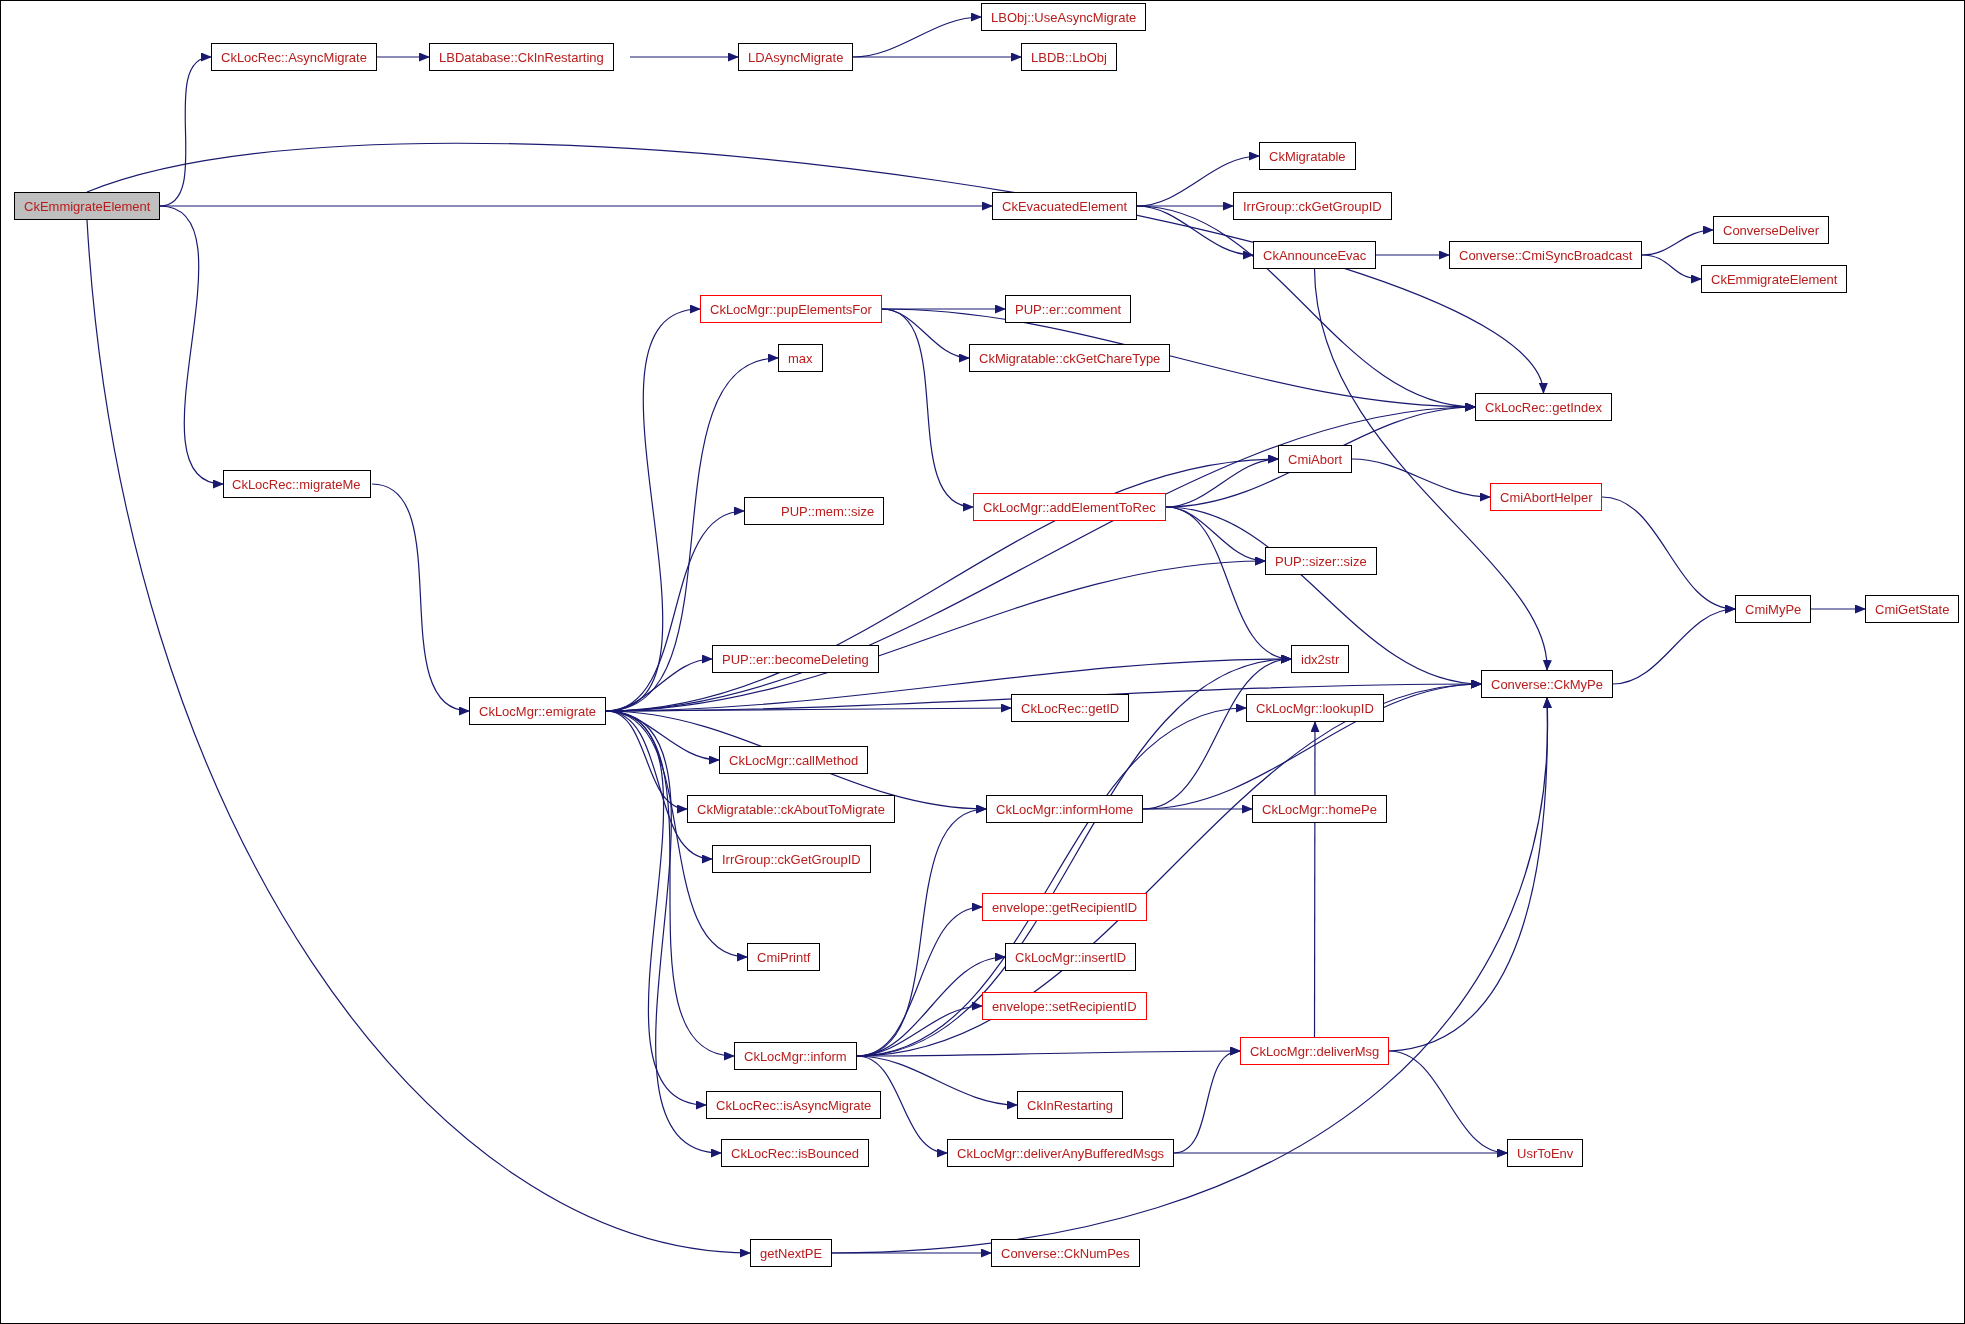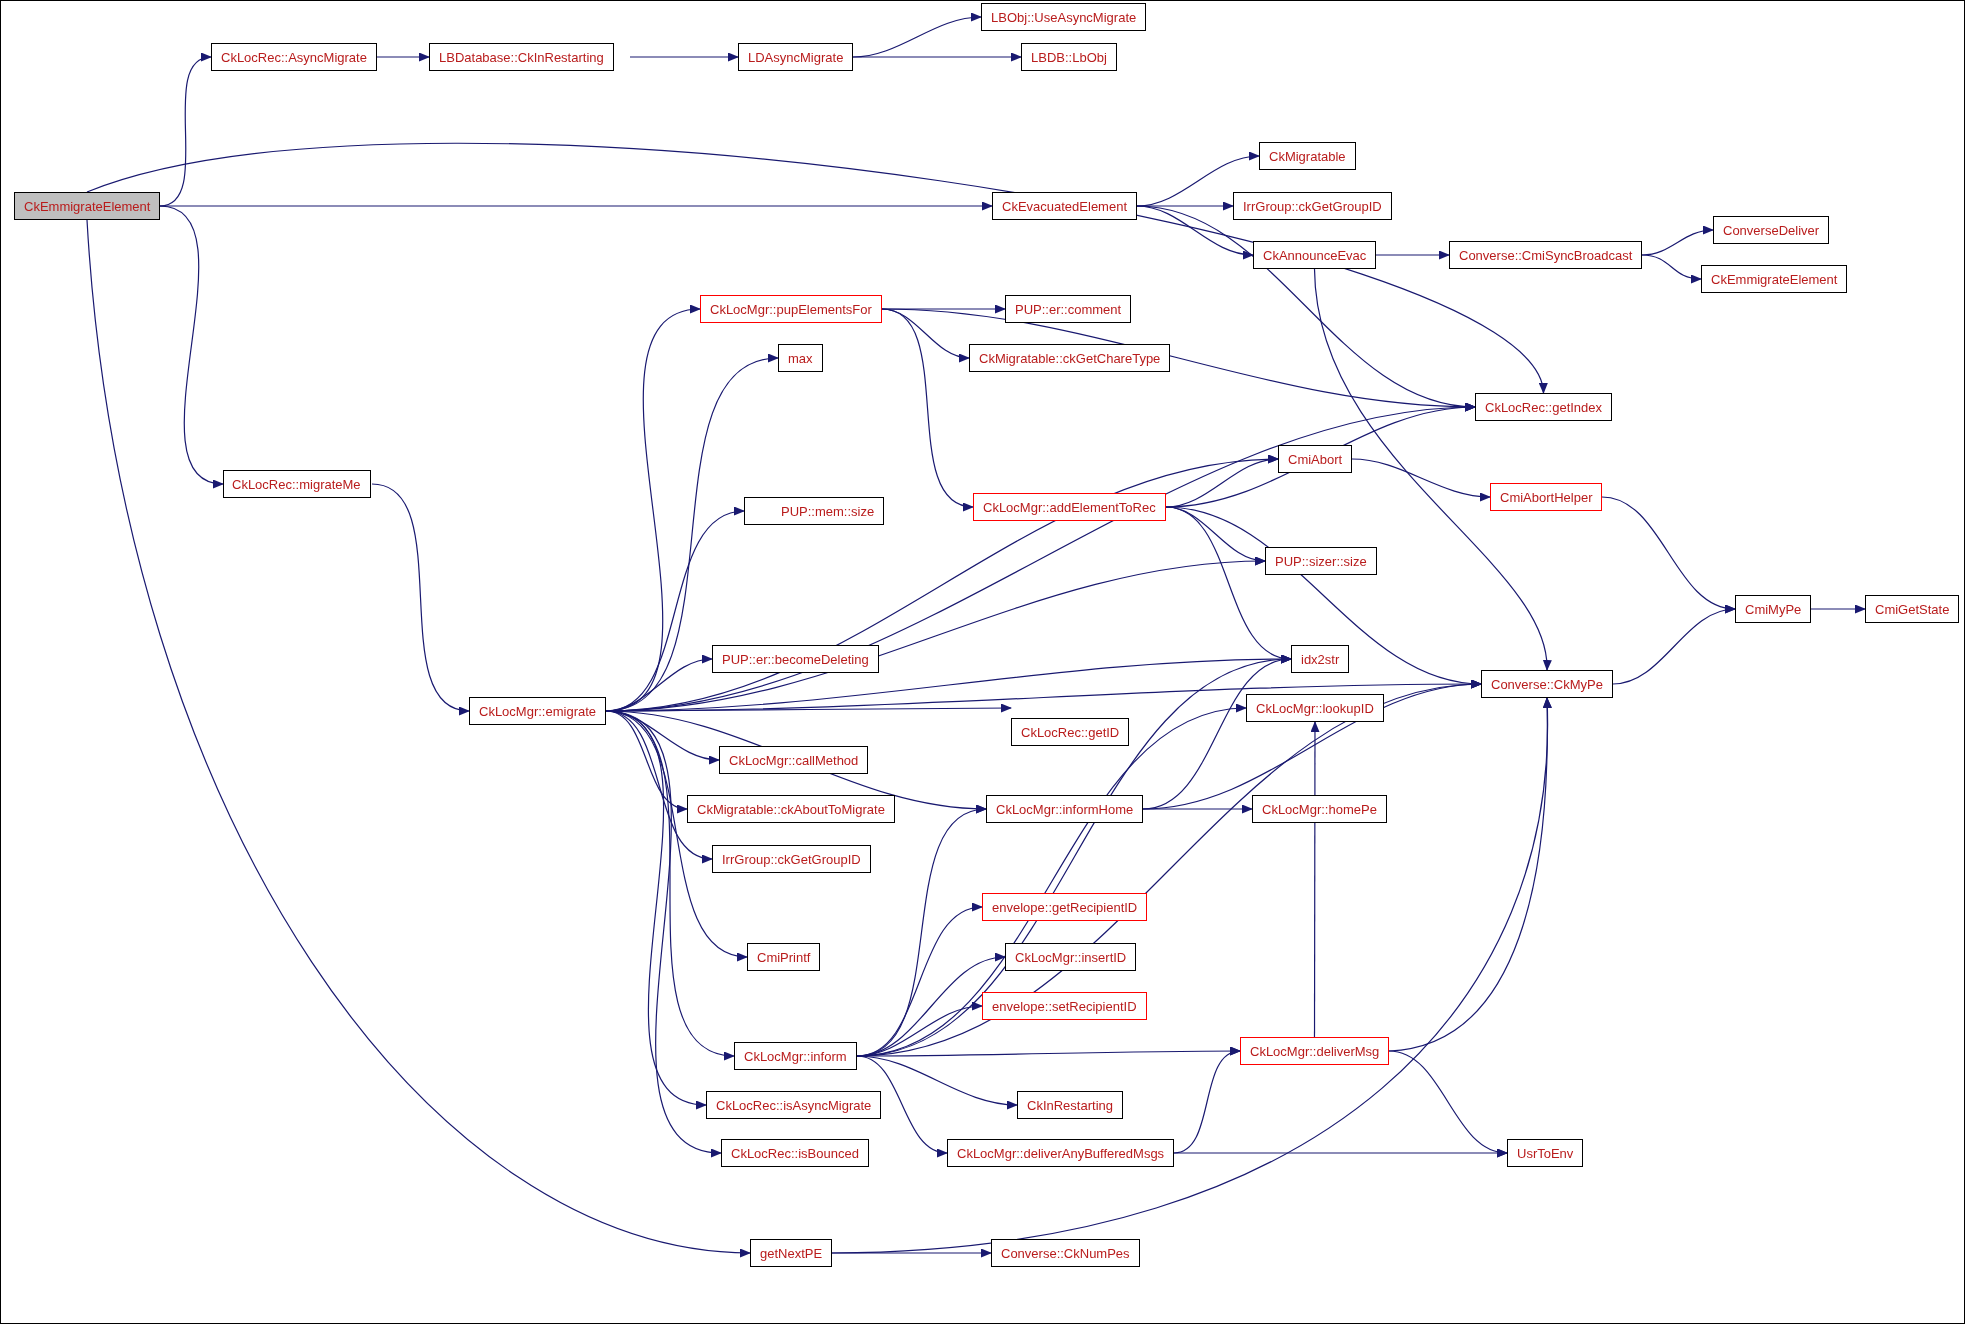--- a/index.html
+++ b/index.html
@@ -132,21 +132,21 @@
     <div class="node highlight" style="left: 1489px; top: 482px;">CmiAbortHelper</div>
     <div class="node plain" style="left: 222px; top: 469px; padding-left: 8px;">CkLocRec::migrateMe</div>
     <div class="node plain" style="left: 743px; top: 496px; padding-left: 36px;">PUP::mem::size</div>
     <div class="node highlight" style="left: 972px; top: 492px;">CkLocMgr::addElementToRec</div>
     <div class="node plain" style="left: 1264px; top: 546px;">PUP::sizer::size</div>
     <div class="node plain" style="left: 1734px; top: 594px;">CmiMyPe</div>
     <div class="node plain" style="left: 1864px; top: 594px;">CmiGetState</div>
     <div class="node plain" style="left: 711px; top: 644px;">PUP::er::becomeDeleting</div>
     <div class="node plain" style="left: 1290px; top: 644px;">idx2str</div>
     <div class="node plain" style="left: 468px; top: 696px;">CkLocMgr::emigrate</div>
-    <div class="node plain" style="left: 1010px; top: 693px; margin-top: 24px;">CkLocRec::getID</div>
+    <div class="node plain" style="left: 1010px; top: 693px;">CkLocRec::getID</div>
     <div class="node plain" style="left: 1245px; top: 693px;">CkLocMgr::lookupID</div>
     <div class="node plain" style="left: 1480px; top: 669px;">Converse::CkMyPe</div>
     <div class="node plain" style="left: 718px; top: 745px;">CkLocMgr::callMethod</div>
     <div class="node plain" style="left: 686px; top: 794px;">CkMigratable::ckAboutToMigrate</div>
     <div class="node plain" style="left: 985px; top: 794px;">CkLocMgr::informHome</div>
     <div class="node plain" style="left: 1251px; top: 794px;">CkLocMgr::homePe</div>
     <div class="node plain" style="left: 711px; top: 844px;">IrrGroup::ckGetGroupID</div>
     <div class="node highlight" style="left: 981px; top: 892px;">envelope::getRecipientID</div>
     <div class="node plain" style="left: 746px; top: 942px;">CmiPrintf</div>
     <div class="node plain" style="left: 1004px; top: 942px;">CkLocMgr::insertID</div>

